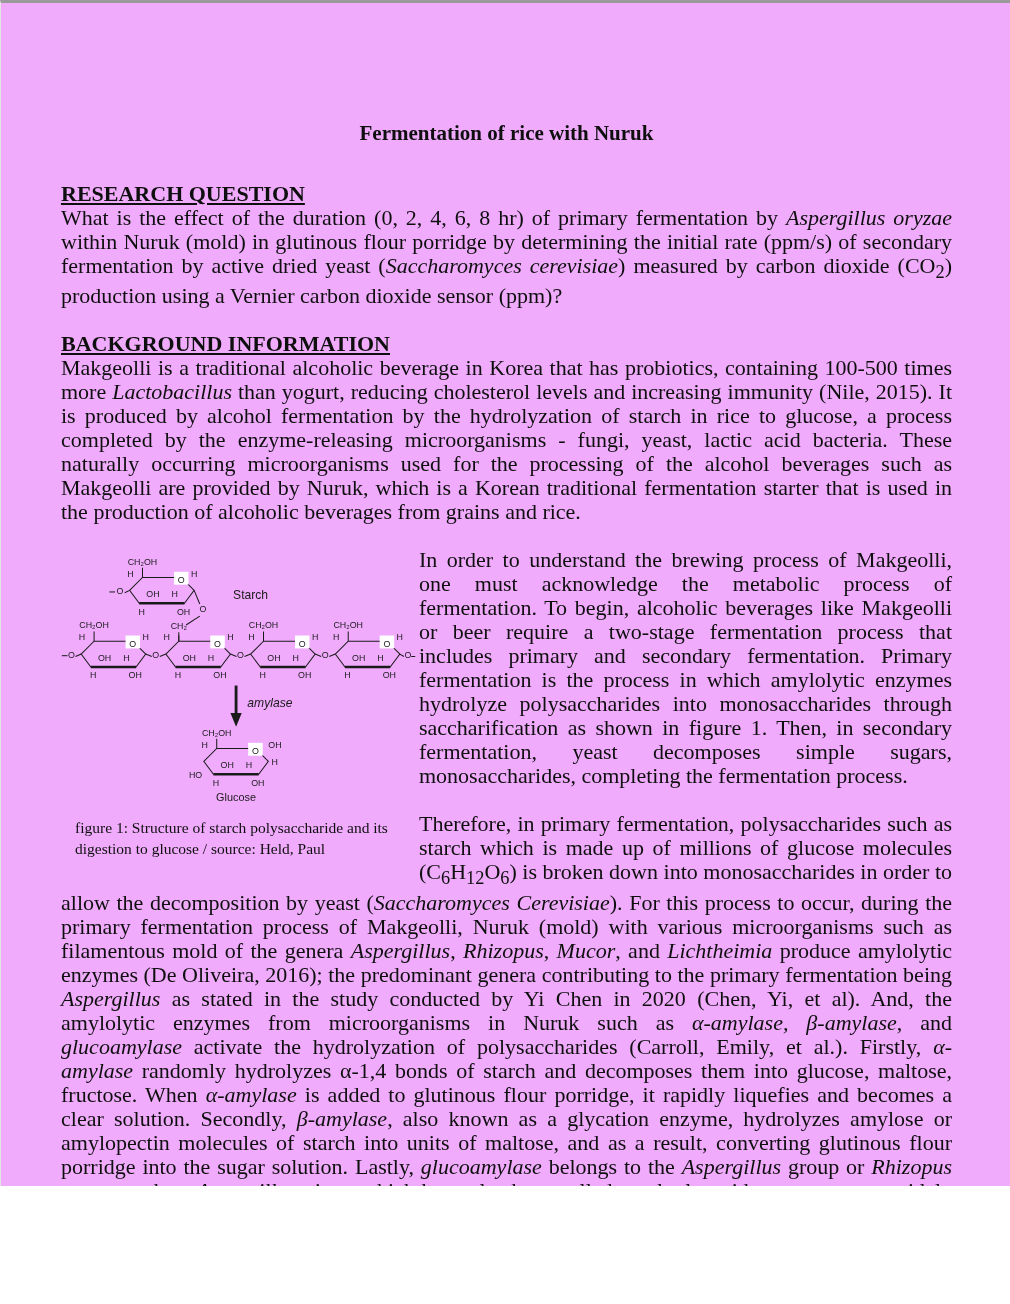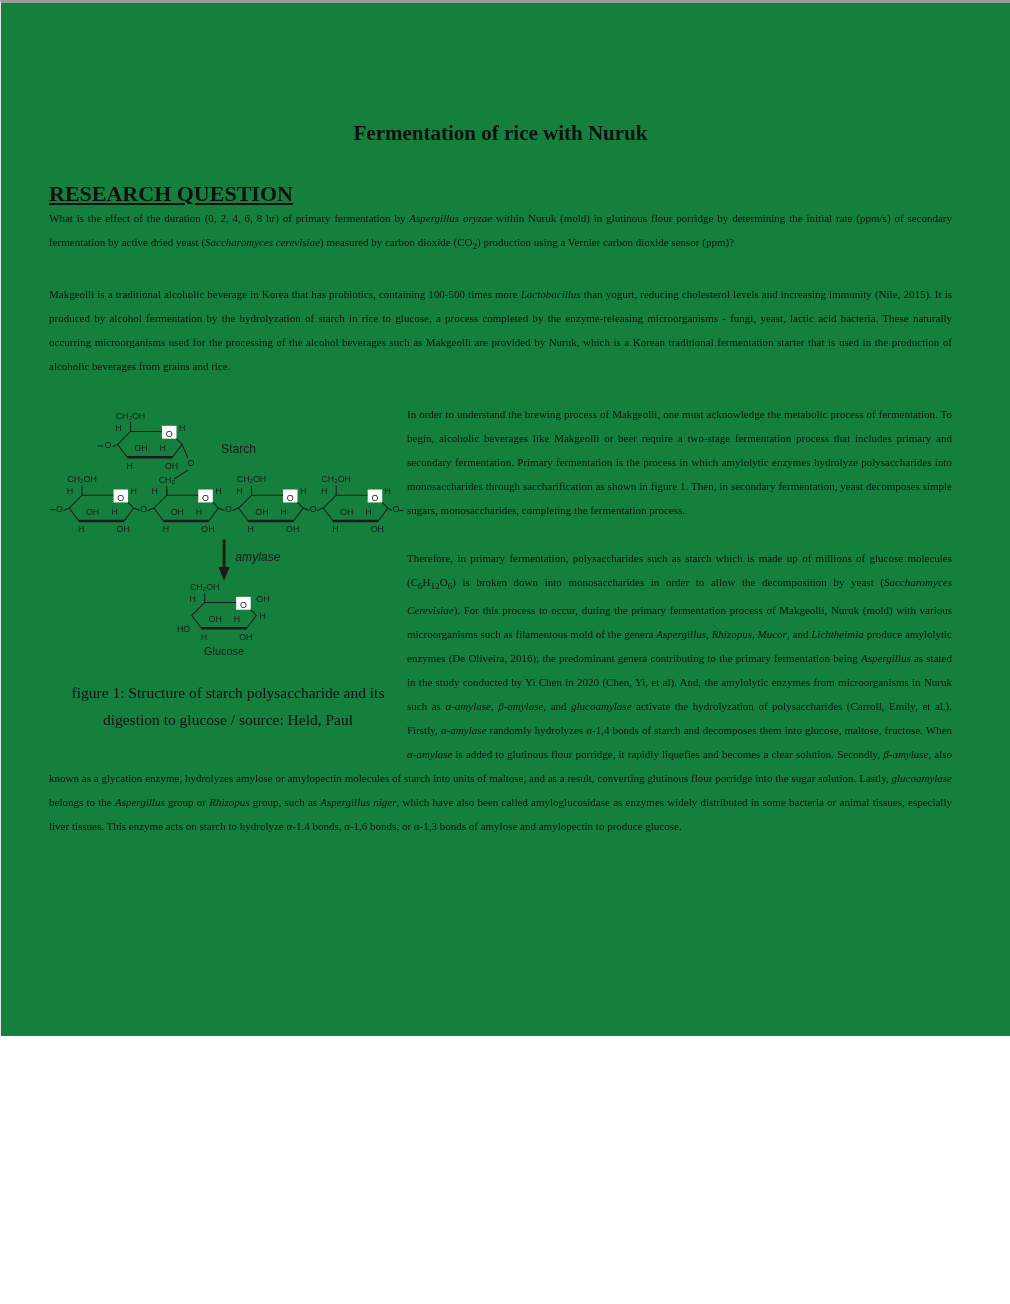--- a/index.html
+++ b/index.html
@@ -1,53 +1,52 @@
 <!DOCTYPE html>
 <html><head>
 <meta charset="utf-8">
 <style>
   html,body{margin:0;padding:0;background:#ffffff;}
   .page{
     position:relative;
-    width:1010px;height:1036px;
+    width:1010px;height:1186px;
     box-sizing:border-box;
-    background:#15803d;
+    background:#f0abfc;
     border-top:3px solid #9a9a9a;
     border-left:1px solid #e4e4e4;
-    padding:117px 58px 0 48px;
+    padding:117px 58px 0 60px;
     font-family:"Liberation Serif", serif;
     color:#0f0f0f;
     overflow:hidden;
   }
   h1.doc-title{
     font-size:21px;line-height:26px;
     text-align:center;font-weight:bold;
     margin:0 0 36px 0;
   }
   h2.sec-head{
     font-size:22px;line-height:24px;font-weight:bold;
     text-decoration:underline;
     margin:6px 0 0 0;
   }
   p.body-text{
-    font-size:11px;line-height:24px;
+    font-size:22px;line-height:24px;
     text-align:justify;
     margin:0 0 24px 0;
   }
   .figure{
     float:left;
     width:358px;
     margin:2px 0 10px 0;
   }
   .figure svg{display:block;width:355px;height:auto;}
   .fig-caption{
     width:330px;
-    margin:17px auto 0 auto;
-    font-size:15.5px;line-height:27px;
-    text-align:center;
+    margin:8px auto 0 auto;
+    font-size:15.5px;line-height:21px;
   }
   .page-number{
     position:absolute;
     left:60px;top:1220px;
     font-size:16.5px;
   }
   .clear{clear:both;}
 </style>
 </head>
 <body>
@@ -55,20 +54,21 @@
 <div class="page">
 
   <h1 class="doc-title">Fermentation of rice with Nuruk</h1>
 
   <section>
     <h2 class="sec-head">RESEARCH QUESTION</h2>
     <p class="body-text">What is the effect of the duration (0, 2, 4, 6, 8 hr) of primary fermentation by <i>Aspergillus oryzae</i> within Nuruk (mold) in glutinous flour porridge by determining the initial rate (ppm/s) of secondary fermentation by active dried yeast (<i>Saccharomyces cerevisiae</i>) measured by carbon dioxide (CO<sub>2</sub>) production using a Vernier carbon dioxide sensor (ppm)?</p>
   </section>
 
   <section>
+    <h2 class="sec-head">BACKGROUND INFORMATION</h2>
     <p class="body-text">Makgeolli is a traditional alcoholic beverage in Korea that has probiotics, containing 100-500 times more <i>Lactobacillus</i> than yogurt, reducing cholesterol levels and increasing immunity (Nile, 2015). It is produced by alcohol fermentation by the hydrolyzation of starch in rice to glucose, a process completed by the enzyme-releasing microorganisms - fungi, yeast, lactic acid bacteria. These naturally occurring microorganisms used for the processing of the alcohol beverages such as Makgeolli are provided by Nuruk, which is a Korean traditional fermentation starter that is used in the production of alcoholic beverages from grains and rice.</p>
 
     <div class="figure">
       <svg id="starch-svg" viewBox="0 0 880 640" xmlns="http://www.w3.org/2000/svg">
           <path d="M170,100 L202,68 L298,68 L330,100 L306,132 L194,132 Z" fill="none" stroke="#1a1a1a" stroke-width="2.5"></path>
           <line x1="194" y1="132" x2="306" y2="132" stroke="#1a1a1a" stroke-width="6.5"></line>
           <rect x="280" y="54" width="36" height="32" fill="#ffffff"></rect>
           <text x="298" y="82" fill="#1a1a1a" font-family="&quot;Liberation Sans&quot;, sans-serif" font-size="22" text-anchor="middle" font-style="normal" font-weight="normal">O</text>
           <line x1="202" y1="68" x2="202" y2="44" stroke="#1a1a1a" stroke-width="2.5"></line>
           <text x="202" y="36" fill="#1a1a1a" font-family="&quot;Liberation Sans&quot;, sans-serif" font-size="22" text-anchor="middle" font-style="normal" font-weight="normal">CH₂OH</text>

